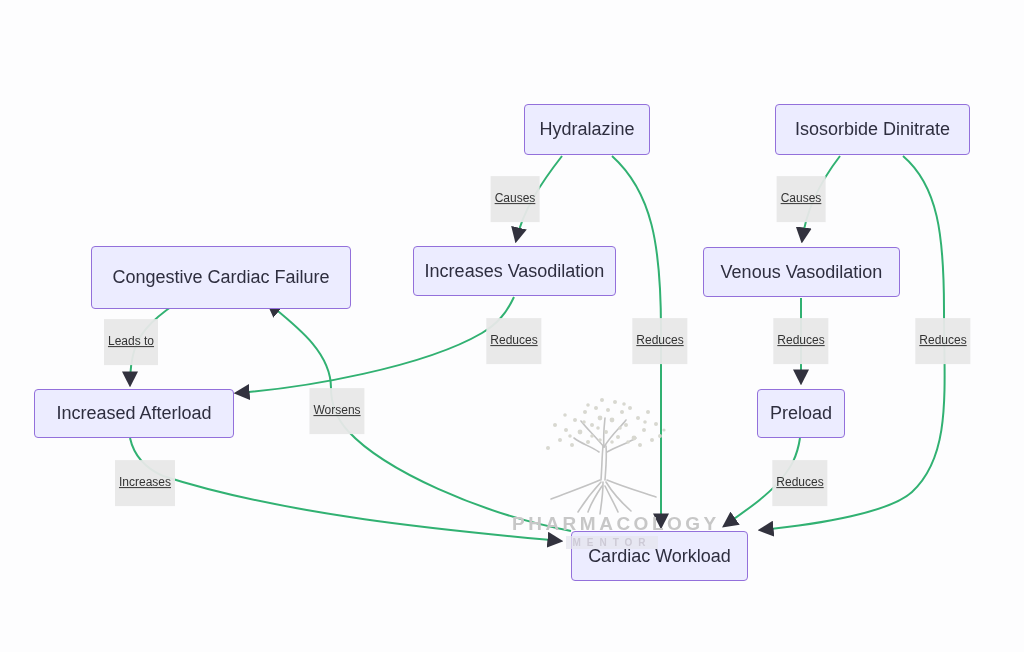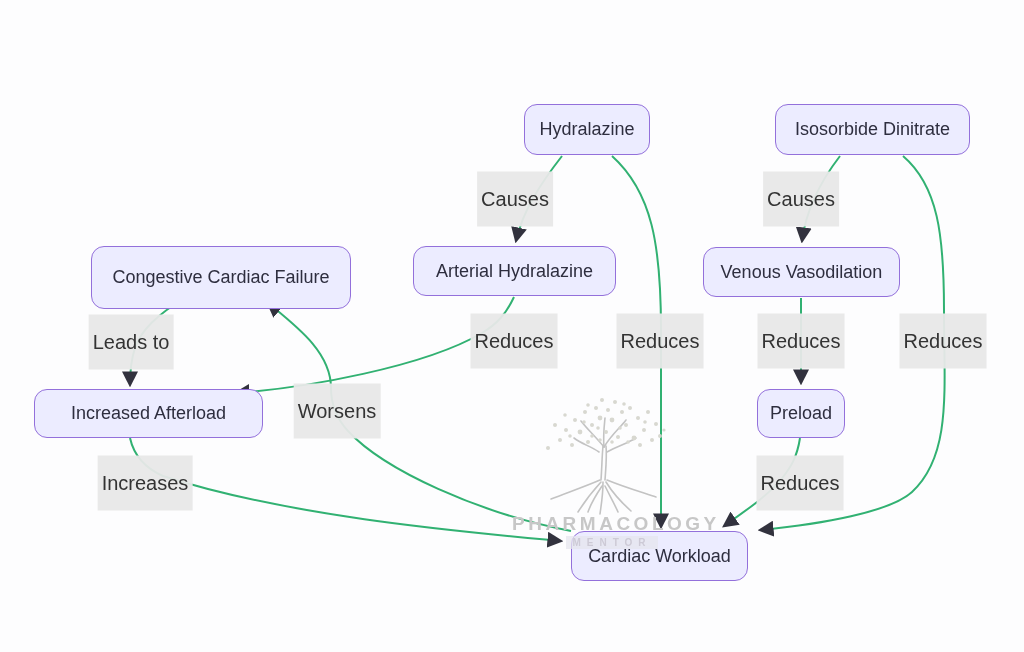--- a/index.html
+++ b/index.html
@@ -14,31 +14,31 @@
   }
   *{box-sizing:border-box;margin:0;padding:0;}
   html,body{width:1024px;height:652px;background:#fdfdfe;overflow:hidden;
     font-family:"Liberation Sans", sans-serif;}
   .stage{position:relative;width:1024px;height:652px;background:#fdfdfe;}
   svg.edges{position:absolute;left:0;top:0;z-index:1;}
   .node{
     position:absolute;z-index:2;
     background:var(--node-fill);
     border:1.4px solid var(--node-border);
-    border-radius:13px;
+    border-radius:4px;
     color:var(--node-text);
     display:flex;align-items:center;justify-content:center;
     font-size:18px;white-space:nowrap;
   }
   .elabel{
     position:absolute;z-index:3;transform:translate(-50%,-50%);
     background:var(--label-bg);
     color:var(--label-text);
-    font-size:20px;line-height:1.15;
-    padding:16px 4px;white-space:nowrap;
+    font-size:12px;line-height:1.15;
+    padding:16px 4px;white-space:nowrap;text-decoration:underline;
   }
   .watermark{position:absolute;z-index:4;pointer-events:none;opacity:.9;}
   .wm-line1{
     position:absolute;left:512px;top:513px;width:200px;
     color:var(--wm);font-weight:700;font-size:19px;letter-spacing:3.5px;
     z-index:4;pointer-events:none;
   }
   .wm-line2{
     position:absolute;left:566px;top:536px;width:92px;text-align:center;
     color:#cdcad6;background:rgba(230,229,238,.75);
@@ -67,23 +67,23 @@
       <path d="M186,297 C157,315 141,330 135,348 C131,360 130,370 130,385" marker-end="url(#arrow)"></path>
       <path d="M130,438 C134,456 145,468 163,476 C290,517 465,532 561,541" marker-end="url(#arrow)"></path>
       <path d="M514,297 C506,314 497,324 482,333 C424,367 305,388 236,393" marker-end="url(#arrow)"></path>
       <path d="M571,531 C478,513 384,470 348,431 C337,419 331,404 331,388 C331,352 296,326 268,303" marker-end="url(#arrow)"></path>
     </g>
   </svg>
 
   <div class="node" style="left:524px;top:104px;width:126px;height:51px">Hydralazine</div>
   <div class="node" style="left:775px;top:104px;width:195px;height:51px">Isosorbide Dinitrate</div>
   <div class="node" style="left:91px;top:246px;width:260px;height:63px">Congestive Cardiac Failure</div>
-  <div class="node" style="left:413px;top:246px;width:203px;height:50px">Arterial Hydralazine</div>
+  <div class="node" style="left:413px;top:246px;width:203px;height:50px">Increases Vasodilation</div>
   <div class="node" style="left:703px;top:247px;width:197px;height:50px">Venous Vasodilation</div>
-  <div class="node" style="left:34px;top:389px;width:229px;height:49px">Increased Afterload</div>
+  <div class="node" style="left:34px;top:389px;width:200px;height:49px">Increased Afterload</div>
   <div class="node" style="left:757px;top:389px;width:88px;height:49px">Preload</div>
   <div class="node" style="left:571px;top:531px;width:177px;height:50px">Cardiac Workload</div>
 
   <div class="elabel" style="left:515px;top:199px">Causes</div>
   <div class="elabel" style="left:801px;top:199px">Causes</div>
   <div class="elabel" style="left:131px;top:342px">Leads to</div>
   <div class="elabel" style="left:514px;top:341px">Reduces</div>
   <div class="elabel" style="left:660px;top:341px">Reduces</div>
   <div class="elabel" style="left:801px;top:341px">Reduces</div>
   <div class="elabel" style="left:943px;top:341px">Reduces</div>

